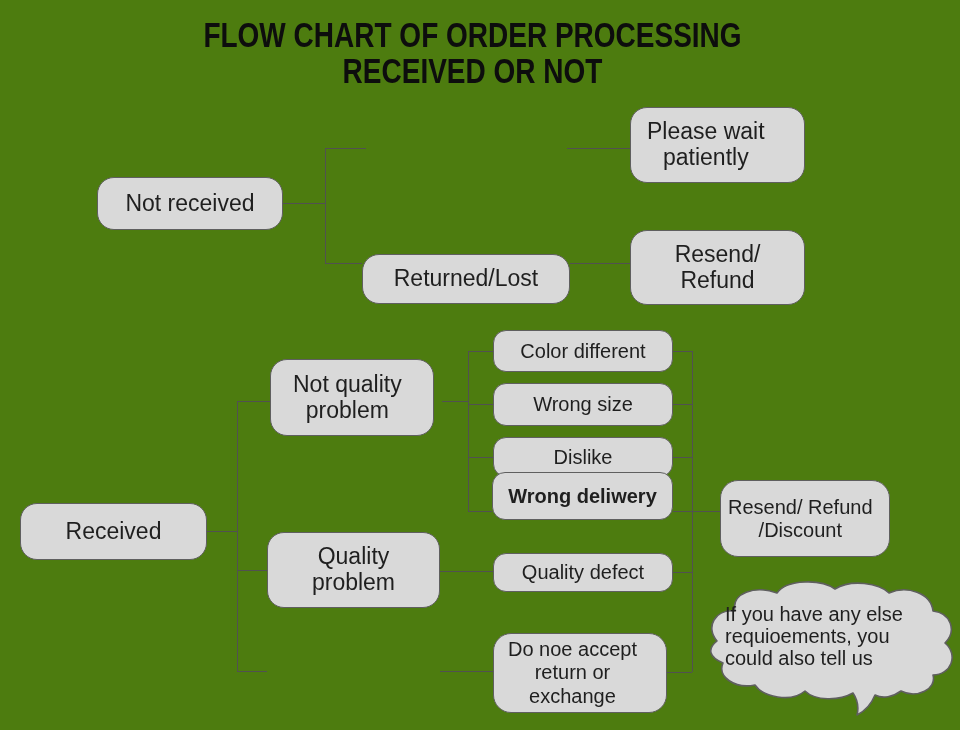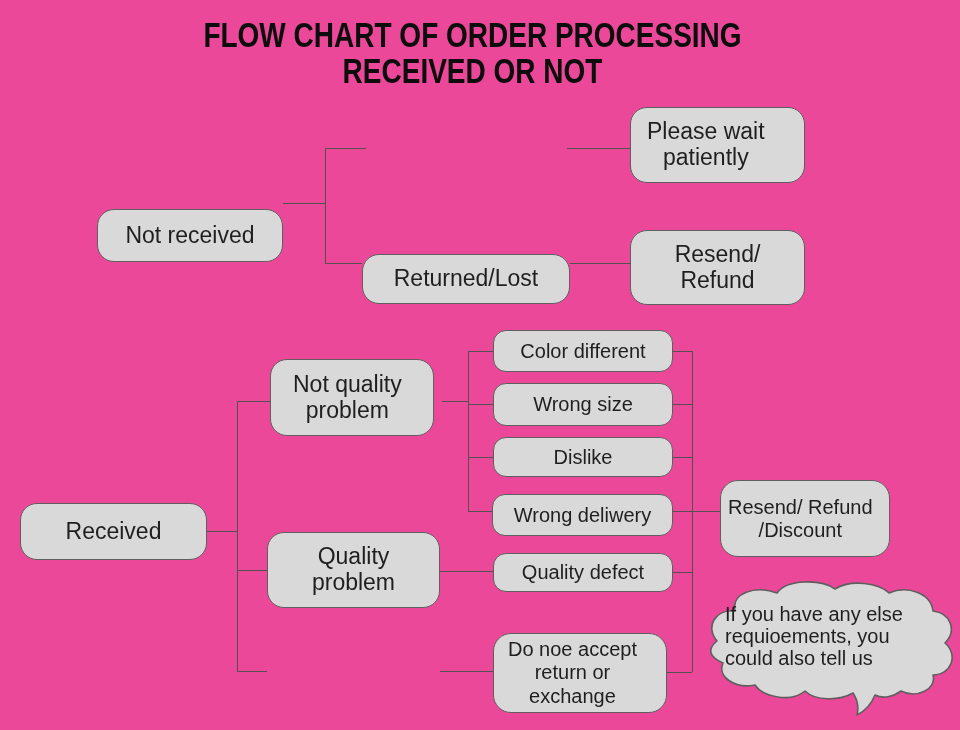--- a/index.html
+++ b/index.html
@@ -1,17 +1,17 @@
 <!DOCTYPE html>
 <html><head>
 <meta charset="utf-8">
 <style>
   html,body{margin:0;padding:0;background:#fff;}
   #canvas{
-    position:relative;width:960px;height:730px;background:#ec4899;
+    position:relative;width:960px;height:730px;background:#4d7c0f;
     font-family:"Liberation Sans","DejaVu Sans",sans-serif;color:#1f1f1f;
     overflow:hidden;
   }
   .title{
     position:absolute;left:0;top:17px;width:945px;text-align:center;
     font-weight:700;color:#0d0d0d;
   }
   .title .tline{
     display:block;font-size:35px;line-height:36px;letter-spacing:0px;
     transform:scaleX(0.80);transform-origin:50% 50%;white-space:nowrap;
@@ -36,21 +36,21 @@
 </head>
 <body>
 
 <div id="canvas">
 
   <div class="title">
     <span class="tline">FLOW CHART OF ORDER PROCESSING</span>
     <span class="tline">RECEIVED OR NOT</span>
   </div>
 
-  <div class="node" style="left:97px;top:177px;width:186px;height:53px;margin-top:32px;">Not received</div>
+  <div class="node" style="left:97px;top:177px;width:186px;height:53px;">Not received</div>
   <div class="node leftal" style="left:630px;top:107px;width:175px;height:76px;padding-left:16px;">Please wait
 patiently</div>
   <div class="node" style="left:362px;top:238px;width:208px;height:50px;margin-top:16px;">Returned/Lost</div>
   <div class="node" style="left:630px;top:230px;width:175px;height:75px;">Resend/
 Refund</div>
 
   <div class="hl" style="left:283px;top:203px;width:42px;"></div>
   <div class="vl" style="left:325px;top:148px;height:115px;"></div>
   <div class="hl" style="left:325px;top:148px;width:41px;"></div>
   <div class="hl" style="left:325px;top:263px;width:37px;"></div>
@@ -59,21 +59,21 @@
 
   <div class="node" style="left:20px;top:503px;width:187px;height:57px;">Received</div>
   <div class="node leftal" style="left:270px;top:359px;width:164px;height:77px;padding-left:22px;">Not quality
 problem</div>
   <div class="node" style="left:267px;top:532px;width:173px;height:76px;">Quality
 problem</div>
 
   <div class="node small" style="left:493px;top:330px;width:180px;height:42px;">Color different</div>
   <div class="node small" style="left:493px;top:383px;width:180px;height:43px;">Wrong size</div>
   <div class="node small" style="left:493px;top:437px;width:180px;height:40px;">Dislike</div>
-  <div class="node small" style="left:492px;top:494px;width:181px;height:42px;">Wrong deliwery</div>
+  <div class="node small" style="left:492px;top:472px;width:181px;height:48px;font-weight:bold;">Wrong deliwery</div>
   <div class="node small" style="left:493px;top:553px;width:180px;height:39px;">Quality defect</div>
   <div class="node small leftal" style="left:493px;top:633px;width:174px;height:80px;padding-left:14px;line-height:1.17;border-radius:18px;">Do noe accept
 return or
 exchange</div>
   <div class="node small leftal" style="left:720px;top:480px;width:170px;height:77px;padding-left:7px;border-radius:18px;">Resend/ Refund
 /Discount</div>
 
   <div class="hl" style="left:207px;top:531px;width:30px;"></div>
   <div class="vl" style="left:237px;top:401px;height:270px;"></div>
   <div class="hl" style="left:237px;top:401px;width:33px;"></div>

